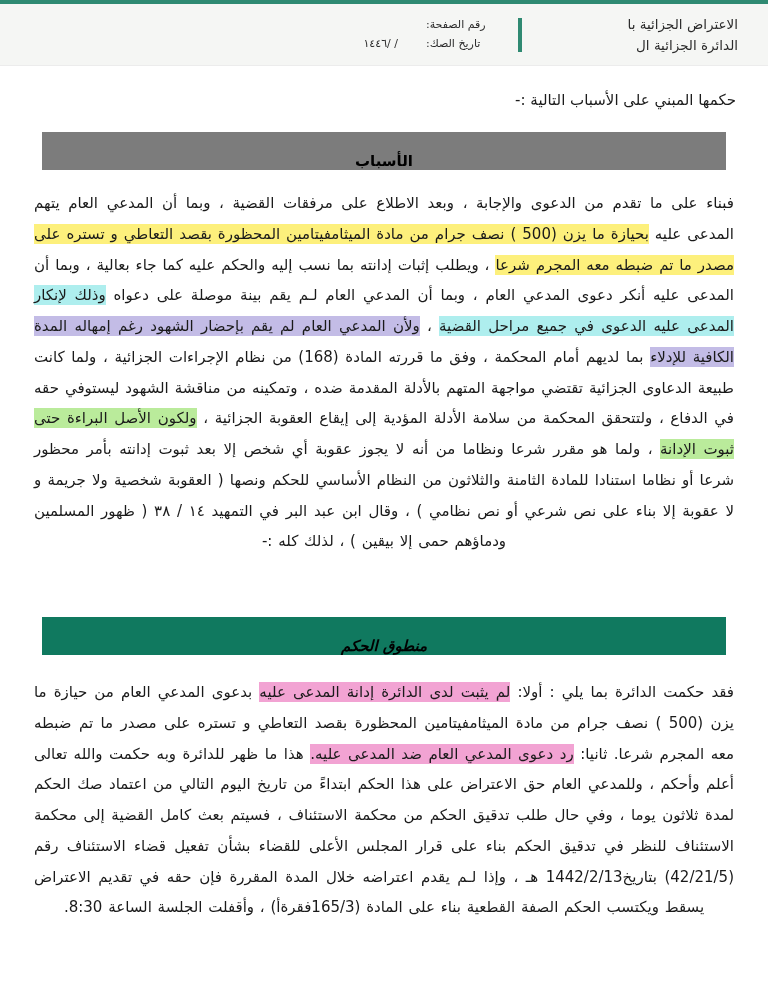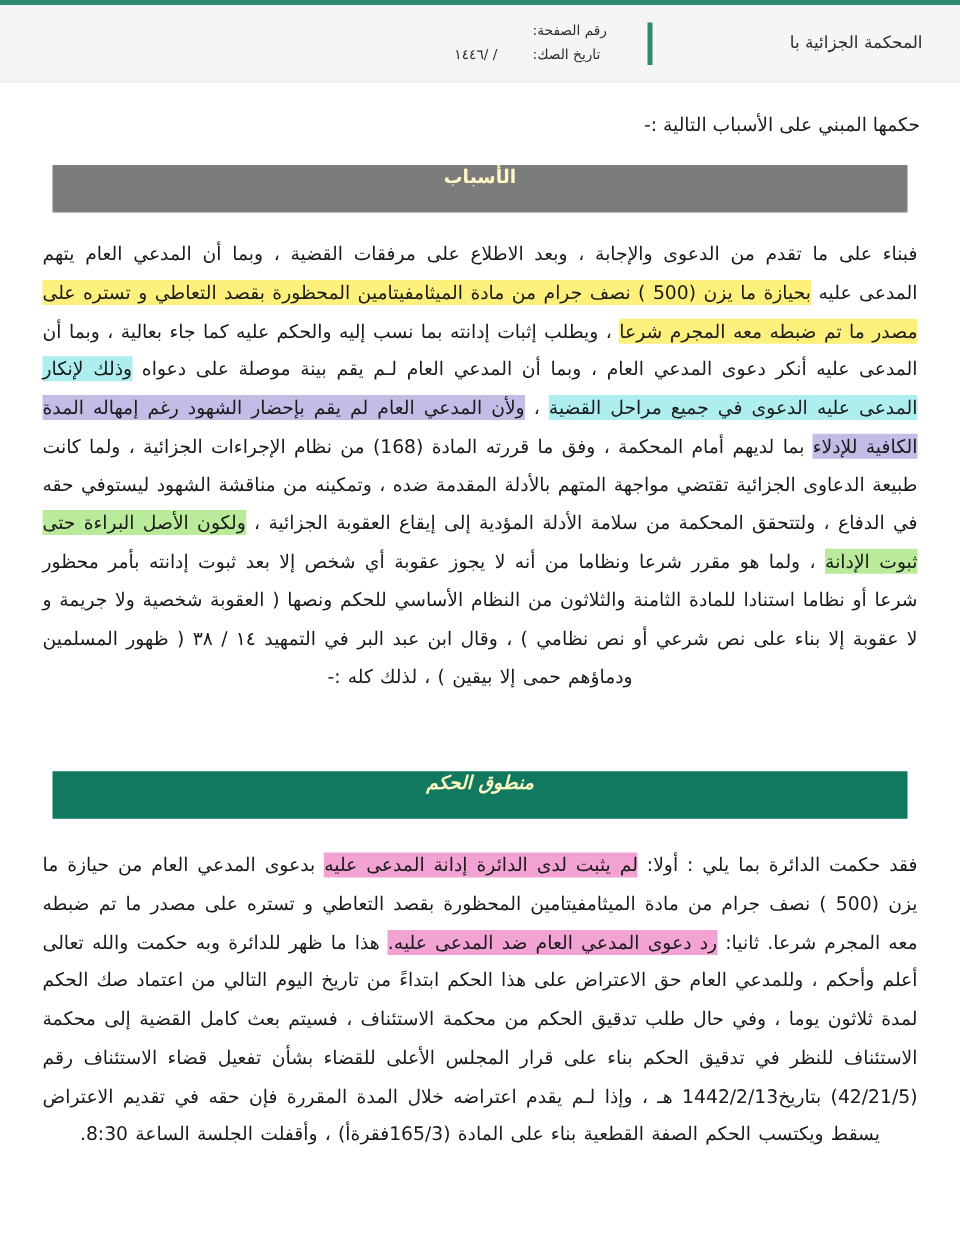--- a/index.html
+++ b/index.html
@@ -82,23 +82,23 @@
     font-size: 15px;
     color: #1c1c1c;
     padding: 22px 0 14px 8px;
     line-height: 1.6;
   }
 
   
   .banner {
     height: 38px;
     display: flex;
-    align-items: flex-start;
+    align-items: flex-end;
     justify-content: center;
-    color: #fef9c3;
+    color: #000000;
     font-size: 15px;
     font-weight: bold;
     margin: 6px 10px 18px 10px;
     letter-spacing: 0.2px;
   }
   .banner-gray  { background: #7c7c7c; }
   .banner-green { background: #10795f; font-style: italic; }
 
   
   .body-text {
@@ -127,21 +127,22 @@
   .spacer-md { height: 44px; }
 </style>
 </head>
 <body>
 
 <div class="top-accent"></div>
 
 <div class="header-band">
 
   <div class="header-court">
-    <div>المحكمة الجزائية با</div>
+    <div>الاعتراض الجزائية با</div>
+    <div>الدائرة الجزائية ال</div>
   </div>
 
   <div class="header-divider"></div>
 
   <div class="header-meta">
     <div class="meta-row">
       <span class="meta-label">رقم الصفحة:</span>
       <span class="meta-value"></span>
     </div>
     <div class="meta-row">

